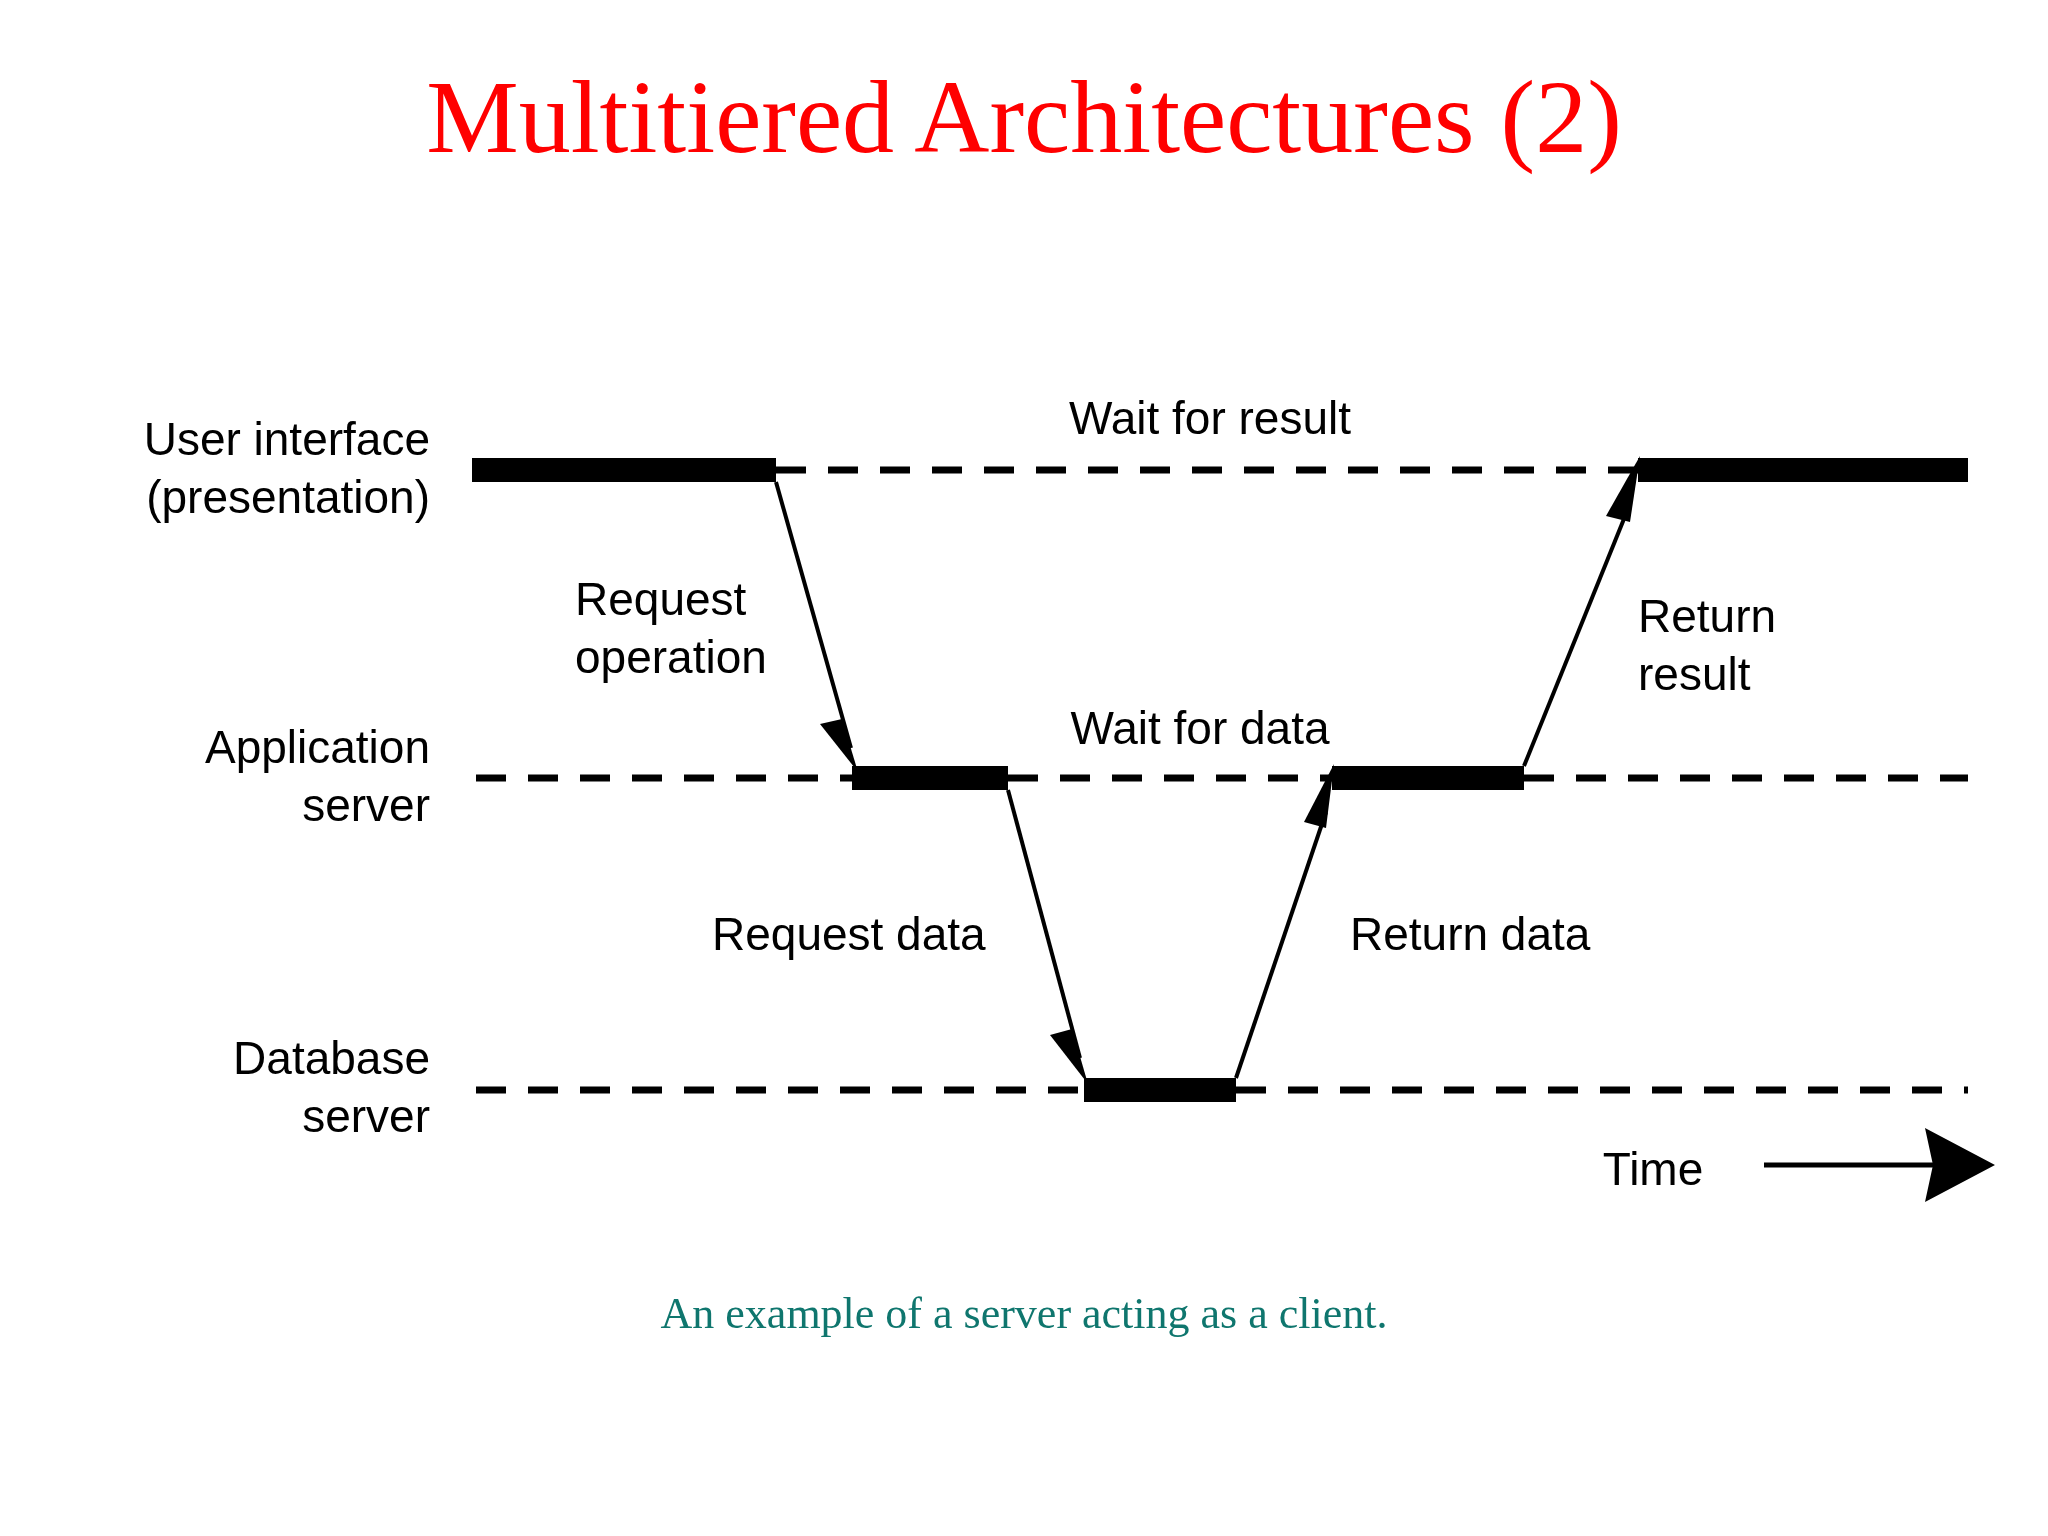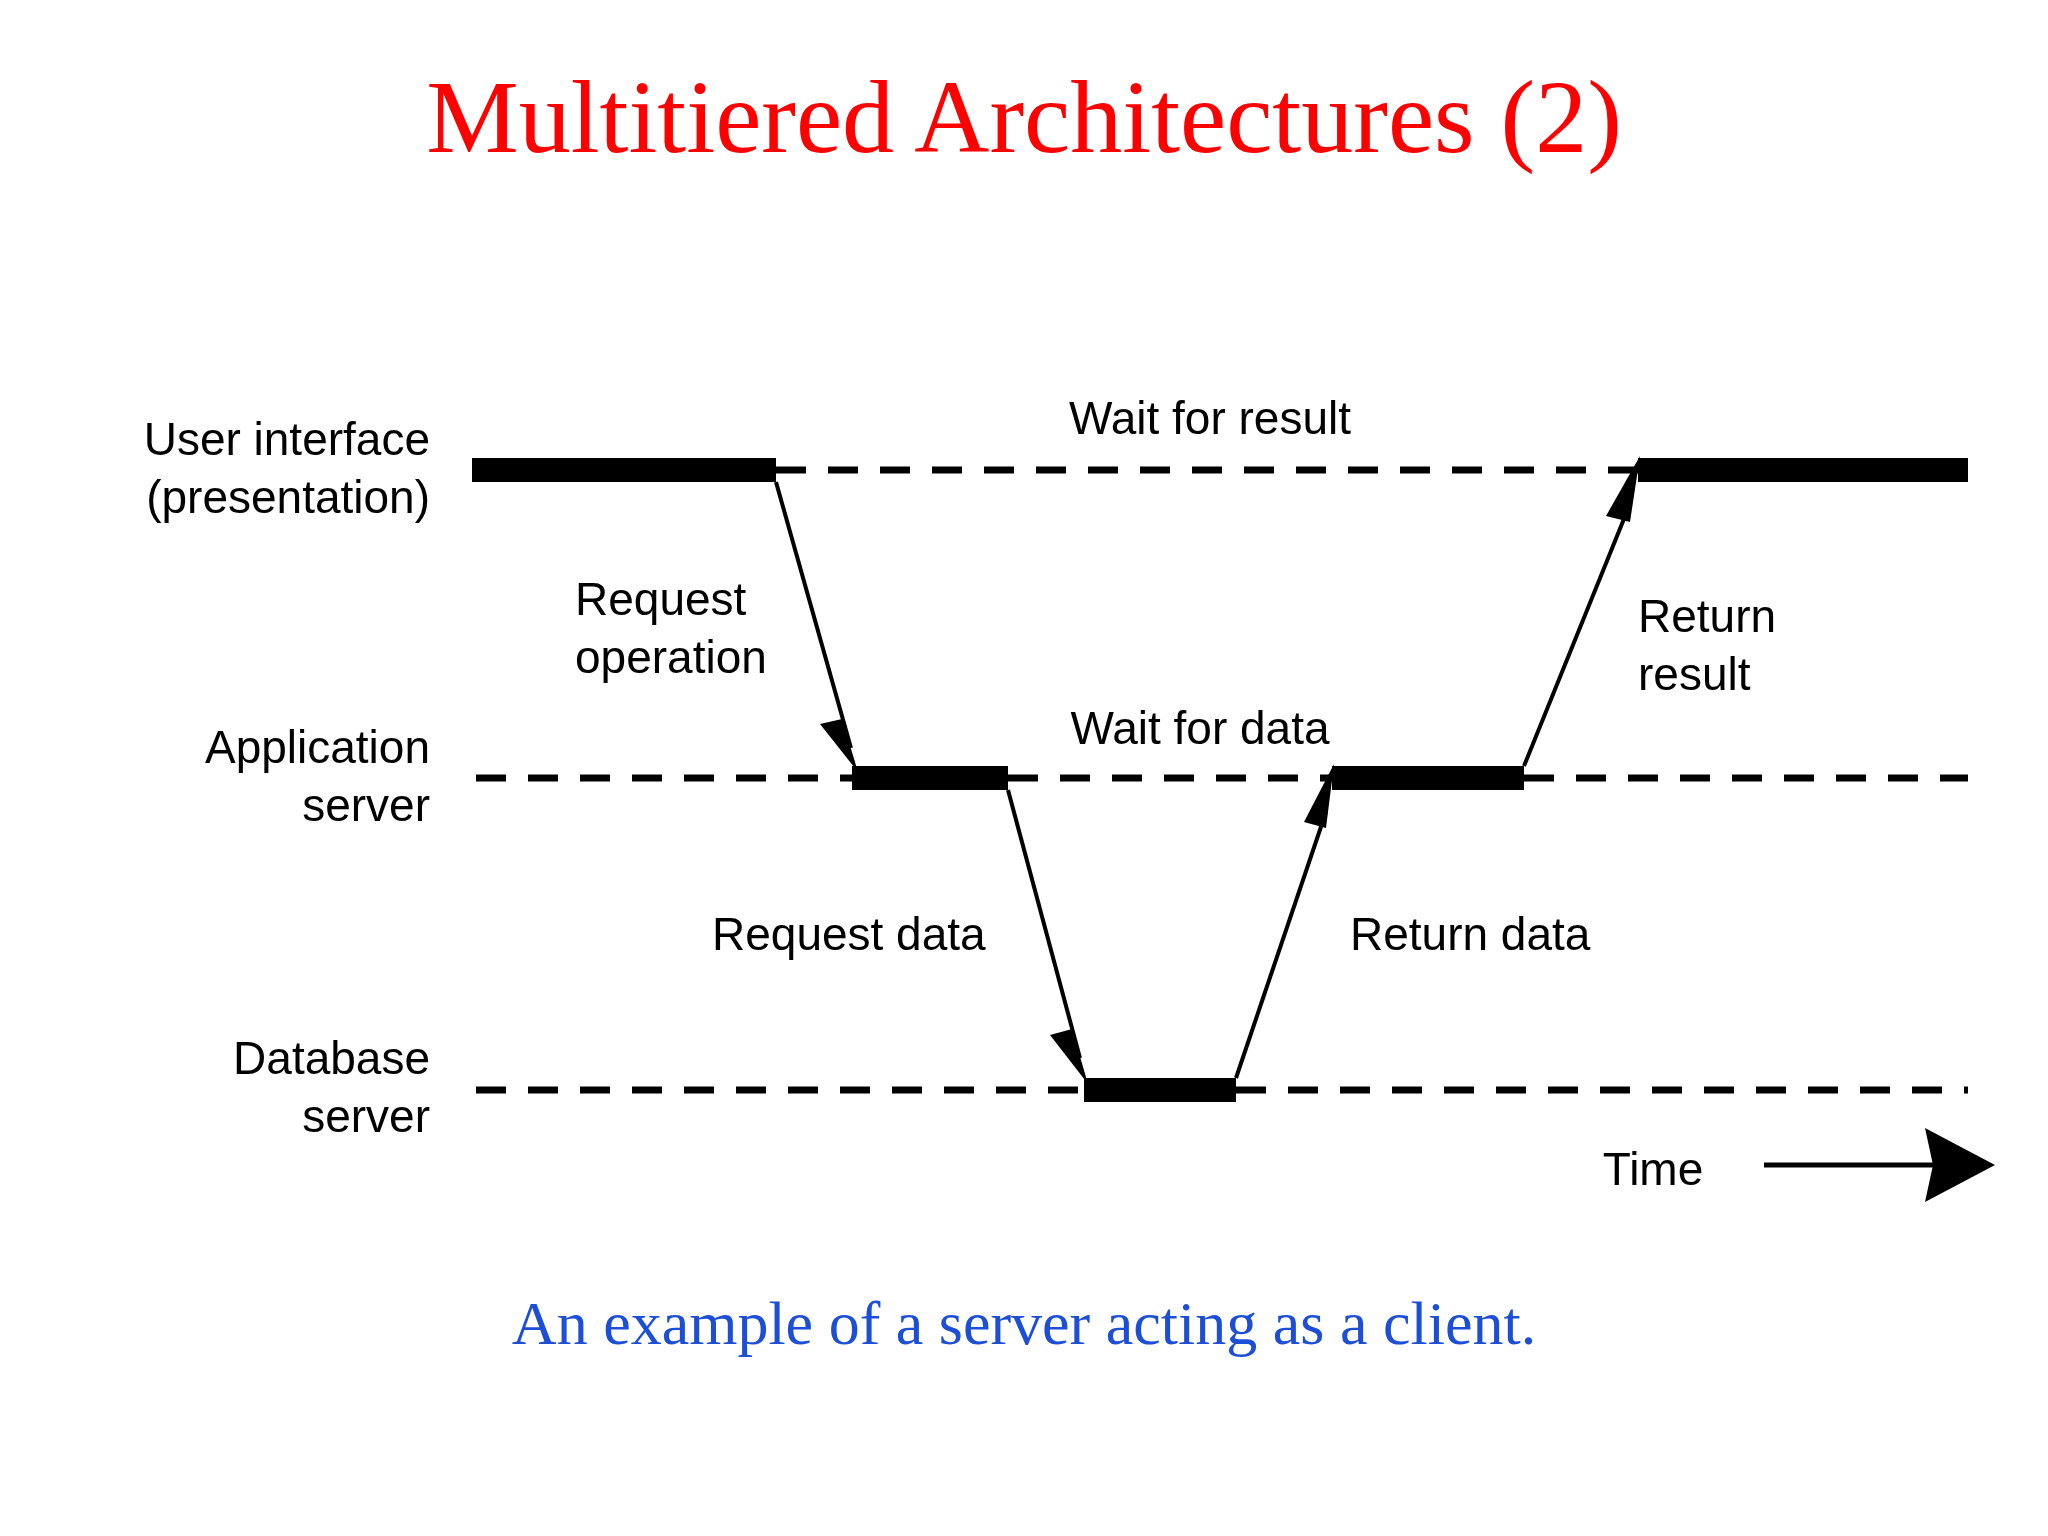--- a/index.html
+++ b/index.html
@@ -39,22 +39,22 @@
     width: 2048px;
     height: 1536px;
   }
   #slide-caption {
     position: absolute;
     left: 0;
     top: 1288px;
     width: 2048px;
     text-align: center;
     font-family: "Liberation Serif", "DejaVu Serif", serif;
-    font-size: 62px;
-    color: #1d4ed8;
+    font-size: 44px;
+    color: #0f766e;
     white-space: nowrap;
   }
   .diag-text {
     font-family: "Liberation Sans", "DejaVu Sans", sans-serif;
     font-size: 46px;
     fill: #000000;
   }
   .tier-label {
     font-family: "Liberation Sans", "DejaVu Sans", sans-serif;
     font-size: 46px;

